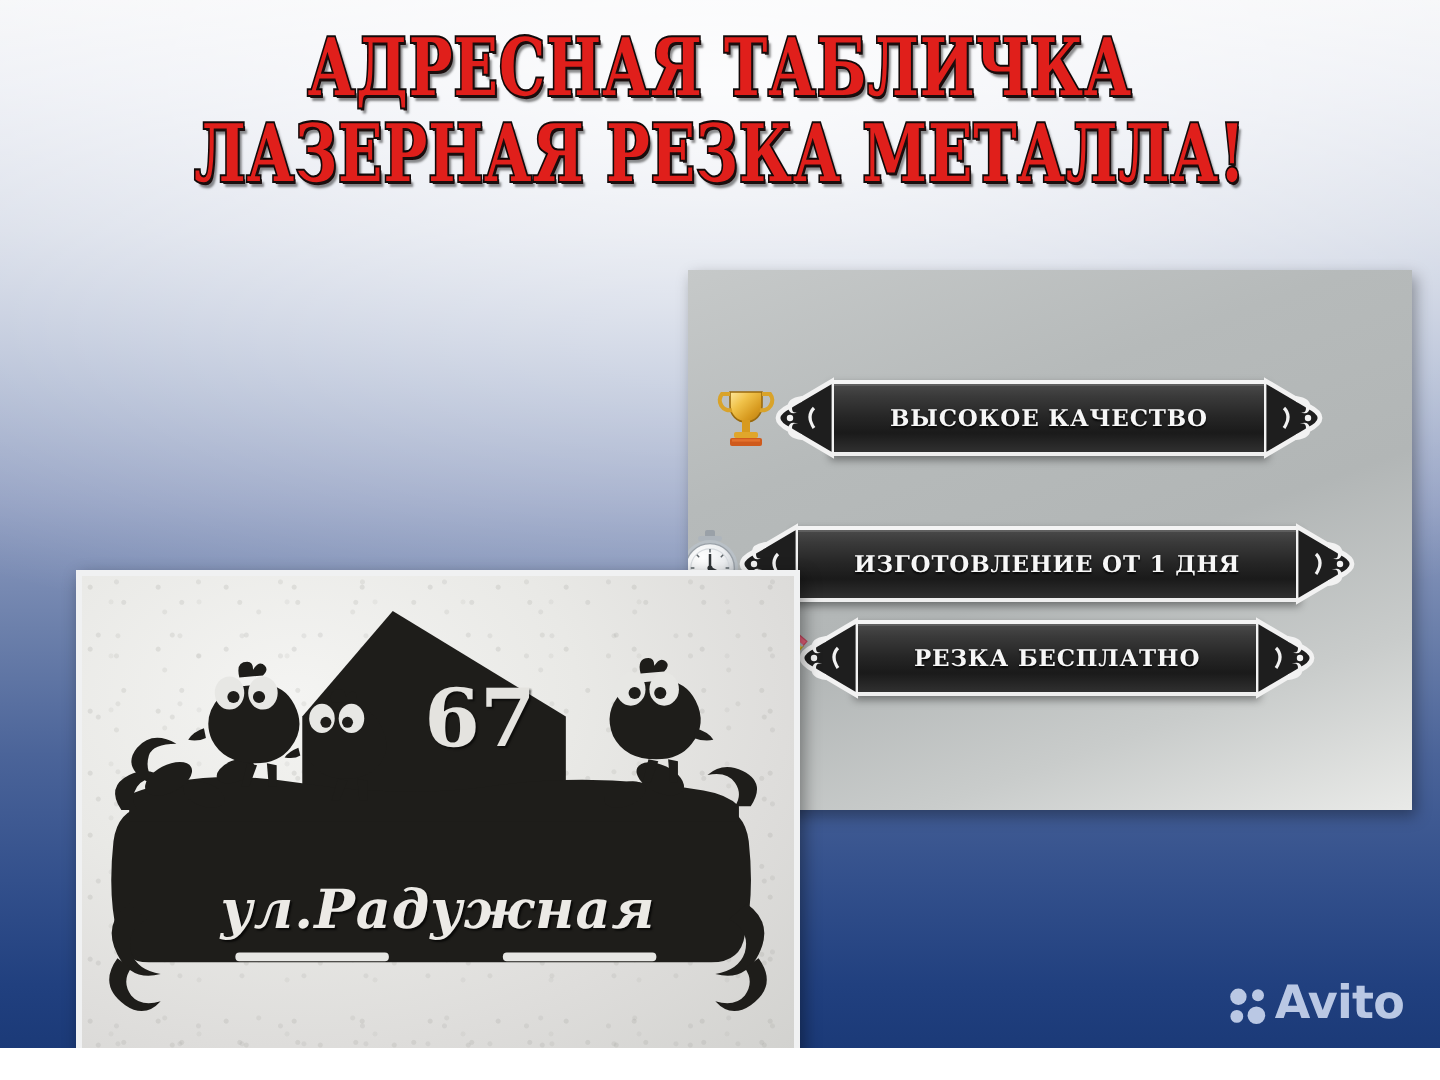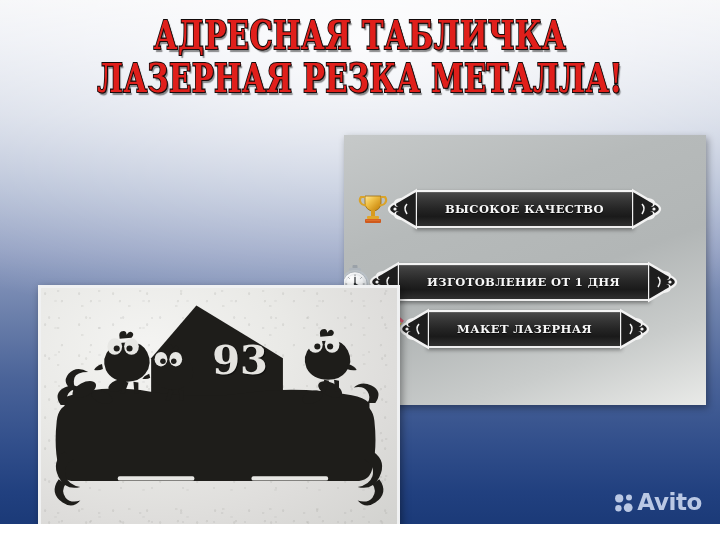--- a/index.html
+++ b/index.html
@@ -340,21 +340,21 @@
       <div class="plaque">
         <span class="plaque-end left">
           <svg viewBox="0 0 30 46">
             <path d="M30 4 L8 17 Q2 20 2 23 Q2 26 8 29 L30 42 Z" fill="#1e1e1e" stroke="#f2f2f2" stroke-width="2.4"></path>
             <path d="M14 12 q-8 1 -7 6 q1 4 5 2 q-3 1 -3 -2 q0 -3 5 -3z" fill="#f2f2f2"></path>
             <path d="M14 34 q-8 -1 -7 -6 q1 -4 5 -2 q-3 -1 -3 2 q0 3 5 3z" fill="#f2f2f2"></path>
             <path d="M20 18 q-4 4 0 10" fill="none" stroke="#f2f2f2" stroke-width="1.6"></path>
             <circle cx="8" cy="23" r="1.6" fill="#f2f2f2"></circle>
           </svg>
         </span>
-        <span class="plaque-text">МАКЕТ ЛАЗЕРНАЯ</span>
+        <span class="plaque-text">РЕЗКА БЕСПЛАТНО</span>
         <span class="plaque-end right">
           <svg viewBox="0 0 30 46">
             <path d="M30 4 L8 17 Q2 20 2 23 Q2 26 8 29 L30 42 Z" fill="#1e1e1e" stroke="#f2f2f2" stroke-width="2.4"></path>
             <path d="M14 12 q-8 1 -7 6 q1 4 5 2 q-3 1 -3 -2 q0 -3 5 -3z" fill="#f2f2f2"></path>
             <path d="M14 34 q-8 -1 -7 -6 q1 -4 5 -2 q-3 -1 -3 2 q0 3 5 3z" fill="#f2f2f2"></path>
             <path d="M20 18 q-4 4 0 10" fill="none" stroke="#f2f2f2" stroke-width="1.6"></path>
             <circle cx="8" cy="23" r="1.6" fill="#f2f2f2"></circle>
           </svg>
         </span>
       </div>
@@ -441,22 +441,23 @@
       <g fill="#e7e7e4">
         <path d="M112 104 l-4 0 l0 14 l4 0 z" opacity="0.0"></path>
       </g>
 
       <g fill="#e7e7e4">
         <rect x="78" y="193" width="78" height="4.5" rx="2"></rect>
         <rect x="214" y="193" width="78" height="4.5" rx="2"></rect>
       </g>
     </svg>
 
-    <div id="plate-number-text">93</div>
-
+    <div id="plate-number-text">67</div>
+
+    <div id="plate-street-text">ул.Радужная</div>
   </div>
 
   <div id="avito-watermark">
     <span class="dots">
       <svg viewBox="0 0 20 20" width="20" height="20">
         <circle cx="5.2" cy="5.4" r="4.1" fill="#c3d0ea"></circle>
         <circle cx="15.0" cy="4.6" r="3.0" fill="#c3d0ea"></circle>
         <circle cx="4.4" cy="15.2" r="3.2" fill="#c3d0ea"></circle>
         <circle cx="14.2" cy="14.6" r="4.4" fill="#c3d0ea"></circle>
       </svg>

